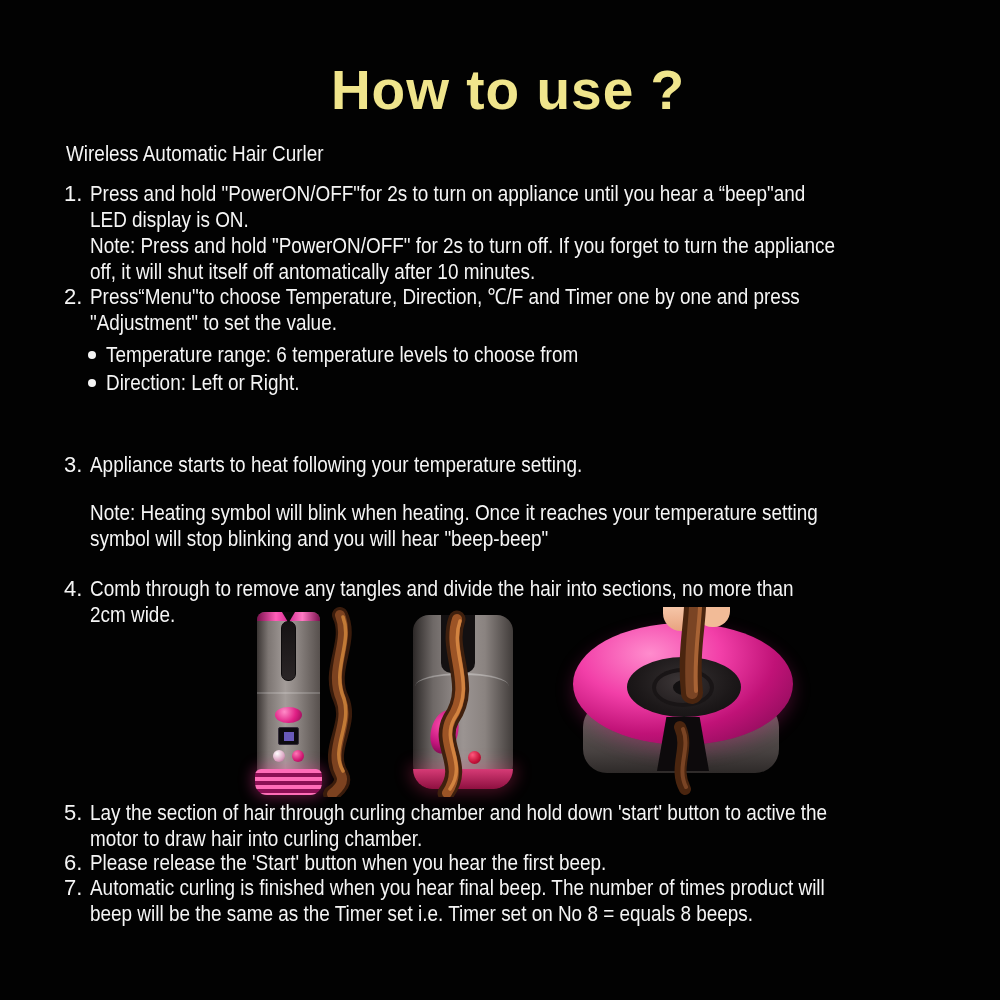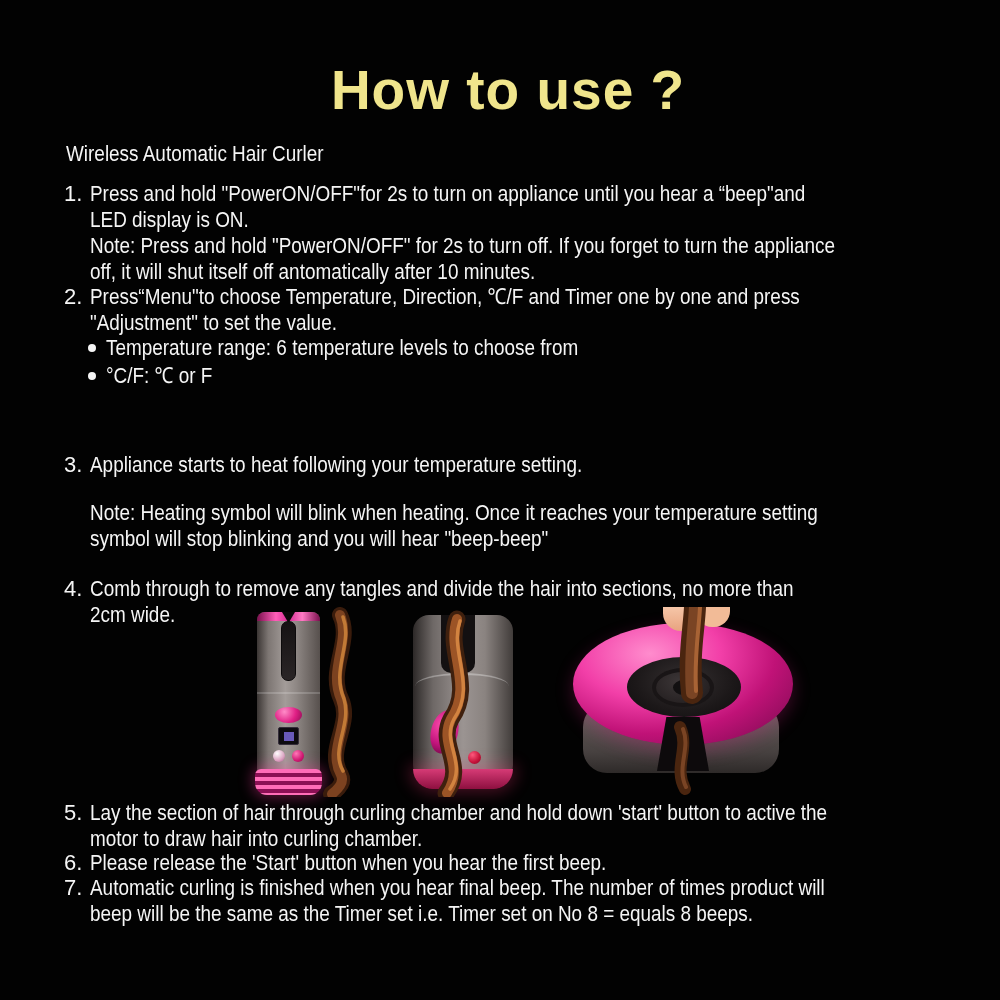--- a/index.html
+++ b/index.html
@@ -15,21 +15,21 @@
     color:#f0e58c;
   }
   .subtitle { position:absolute; left:66px; top:141px; font-size:22px; }
   .cond {
     display:inline-block; transform:scaleX(0.86); transform-origin:0 0;
     width:1050px; white-space:pre-line; line-height:26px; font-size:22px;
   }
   .step { position:absolute; left:64px; display:flex; }
   .num { width:26px; flex:0 0 26px; font-size:22px; line-height:26px; }
   .note { position:absolute; left:90px; }
-  .bullets { position:absolute; left:88px; top:334px; }
+  .bullets { position:absolute; left:88px; top:341px; }
   .b-row { height:28px; display:flex; align-items:center; }
   .b-dot {
     width:8px; height:8px; border-radius:50%; background:#f5f5f5;
     margin-right:10px; flex:0 0 8px;
   }
   .b-row .cond { line-height:22px; width:800px; }
 
   
   .photos { position:absolute; left:243px; top:607px; width:553px; height:190px; }
   .photos, .photos * { box-sizing:border-box; }
@@ -115,21 +115,21 @@
 "Adjustment" to set the value.</span>
   </div>
 
   <div class="bullets">
     <div class="b-row">
       <span class="b-dot"></span>
       <span class="cond">Temperature range: 6 temperature levels to choose from</span>
     </div>
     <div class="b-row">
       <span class="b-dot"></span>
-      <span class="cond">°C/F: ℃ or F</span>
+      <span class="cond">Direction: Left or Right.</span>
     </div>
   </div>
 
   <div class="step" style="top:452px">
     <span class="num">3.</span>
     <span class="cond">Appliance starts to heat following your temperature setting.</span>
   </div>
 
   <div class="note" style="top:500px">
     <span class="cond">Note: Heating symbol will blink when heating. Once it reaches your temperature setting

